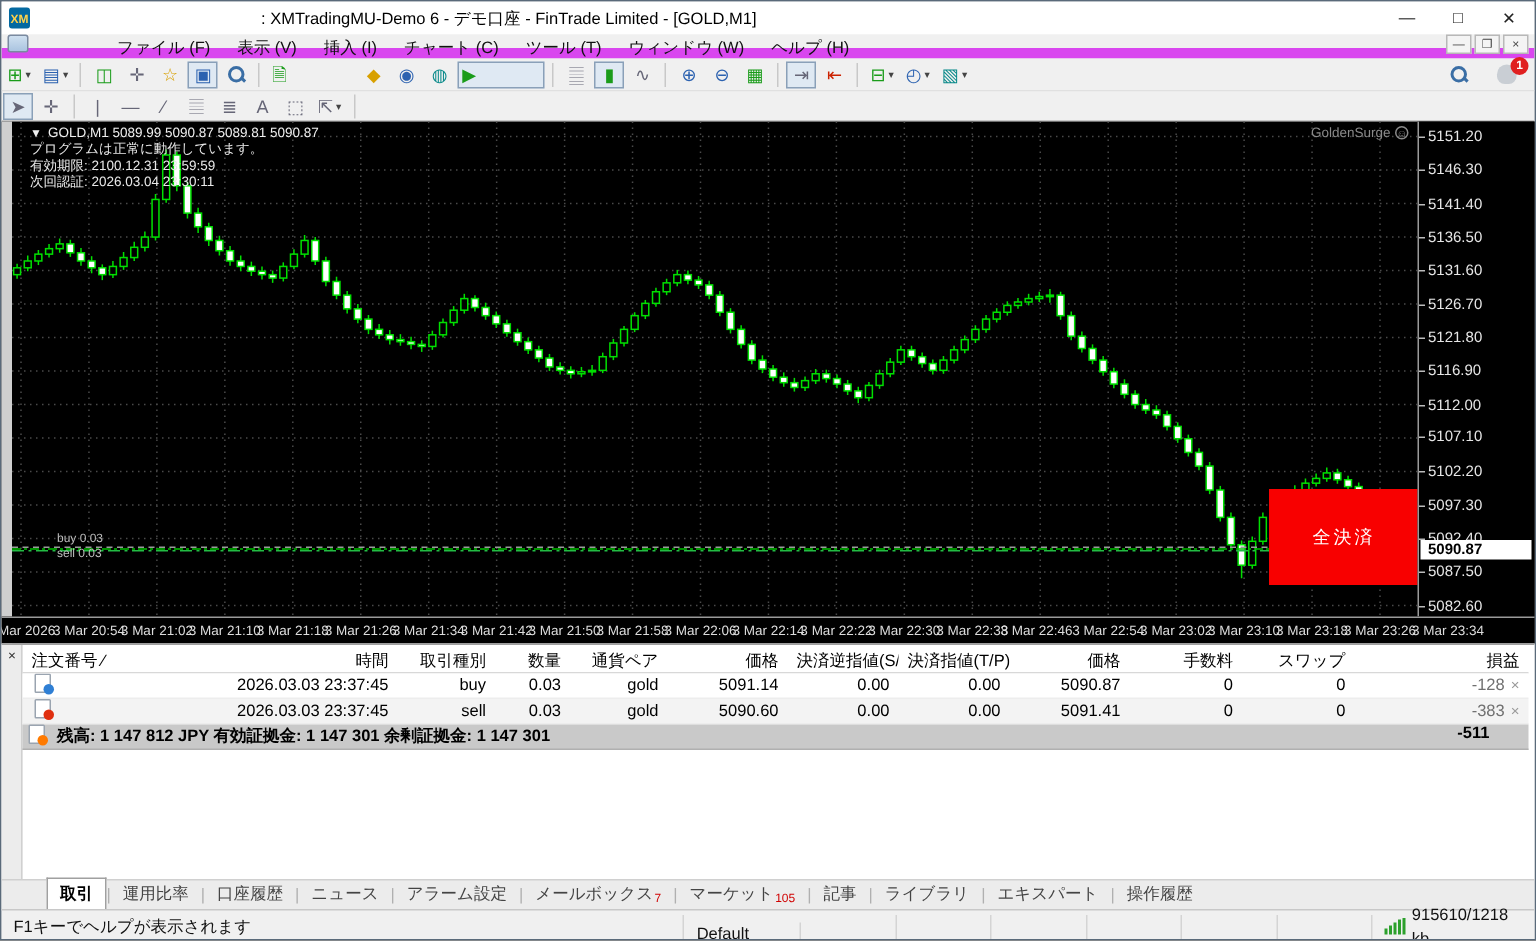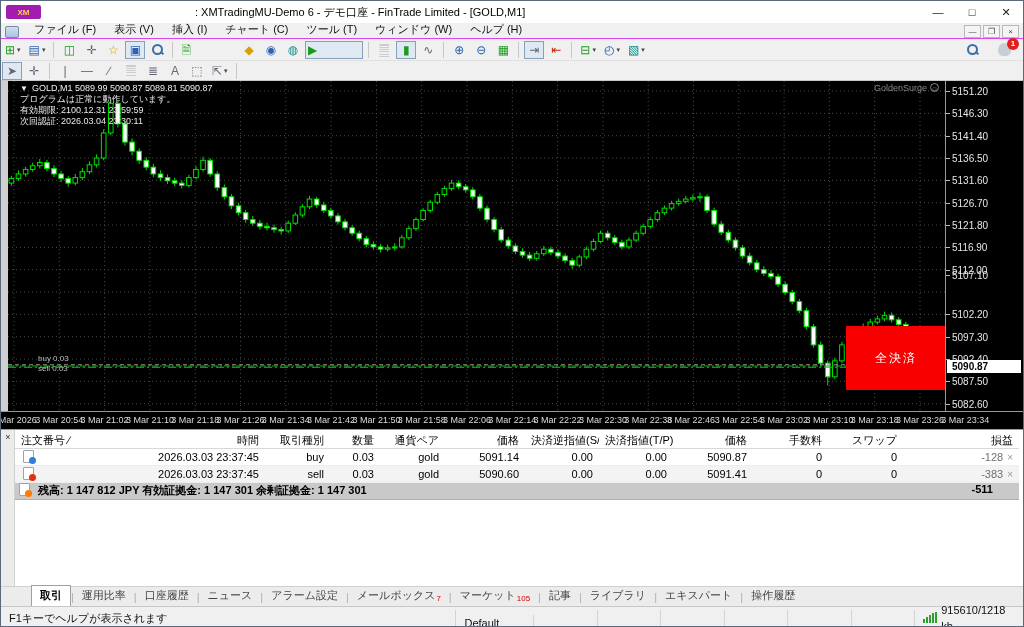--- a/index.html
+++ b/index.html
@@ -4,32 +4,32 @@
 <style>
   * { margin:0; padding:0; box-sizing:border-box; }
   html,body { width:1024px; height:627px; overflow:hidden; background:#9a9a9a;
     font-family:"Liberation Sans", sans-serif; }
   #app { position:relative; width:1024px; height:627px; background:#f0f0f0;
     border:1px solid #5a6a7a; overflow:hidden; }
 
   
   .titlebar { position:absolute; top:0; left:0; width:100%; height:22px;
     background:#ffffff; display:flex; align-items:center; font-size:11px; color:#000; }
-  .app-icon { width:35px; height:14px; margin:0 6px 0 5px; background:#a21caf;
+  .app-icon { width:14px; height:14px; margin:0 6px 0 5px; background:#0369a1;
     border-radius:2px; color:#ffd24a; font-size:8px; font-weight:bold;
     display:flex; align-items:center; justify-content:center; }
   .title-text { flex:0 0 auto; margin-left:148px; white-space:nowrap; }
   .caption-btns { margin-left:auto; display:flex; height:100%; }
   .cap { width:34px; height:100%; display:flex; align-items:center; justify-content:center;
     font-size:11px; color:#222; }
 
   
   .menubar { position:absolute; top:22px; left:0; width:100%; height:16px;
-    background:#f0f0f0; display:flex; align-items:flex-end; font-size:11px;
-    border-bottom:1px solid #d946ef; }
+    background:#f0f0f0; display:flex; align-items:flex-start; font-size:11px;
+    border-bottom:7px solid #d946ef;gap:44px; }
   .menu-chart-icon { width:14px; height:12px; margin:0 6px 0 4px; border:1px solid #7a8aa0;
     background:linear-gradient(#cfe0f0,#aac4e0); border-radius:2px; }
   .menu-item { padding:1px 9px; color:#111; cursor:default; }
   .mdi-btns { margin-left:auto; display:flex; gap:2px; margin-right:4px; }
   .mdi { width:17px; height:13px; border:1px solid #b8b8b8; background:#f4f4f4;
     font-size:8px; line-height:11px; text-align:center; color:#444; }
 
   
   .toolbar1 { position:absolute; top:38px; left:0; width:100%; height:22px;
     background:#f0f0f0; display:flex; align-items:center; border-bottom:1px solid #e0e0e0; }
@@ -619,21 +619,21 @@
       <div id="price-ticks">
           <div class="ptick" style="top: 5.02762px;">5151.20</div>
           <div class="ptick" style="top: 27.3619px;">5146.30</div>
           <div class="ptick" style="top: 49.6961px;">5141.40</div>
           <div class="ptick" style="top: 72.0304px;">5136.50</div>
           <div class="ptick" style="top: 94.3646px;">5131.60</div>
           <div class="ptick" style="top: 116.699px;">5126.70</div>
           <div class="ptick" style="top: 139.033px;">5121.80</div>
           <div class="ptick" style="top: 161.367px;">5116.90</div>
           <div class="ptick" style="top: 183.702px;">5112.00</div>
-          <div class="ptick" style="top: 189px;">5107.10</div>
+          <div class="ptick" style="top: 205px;">5107.10</div>
           <div class="ptick" style="top: 228.37px;">5102.20</div>
           <div class="ptick" style="top: 250.704px;">5097.30</div>
           <div class="ptick" style="top: 273.039px;">5092.40</div>
           <div class="ptick" style="top: 295.373px;">5087.50</div>
           <div class="ptick" style="top: 317.707px;">5082.60</div>
         </div>
       <div class="price-now" id="price-now" style="top: 279.012px;">5090.87</div>
     </div>
     <div class="time-axis">
       <div id="time-ticks">

